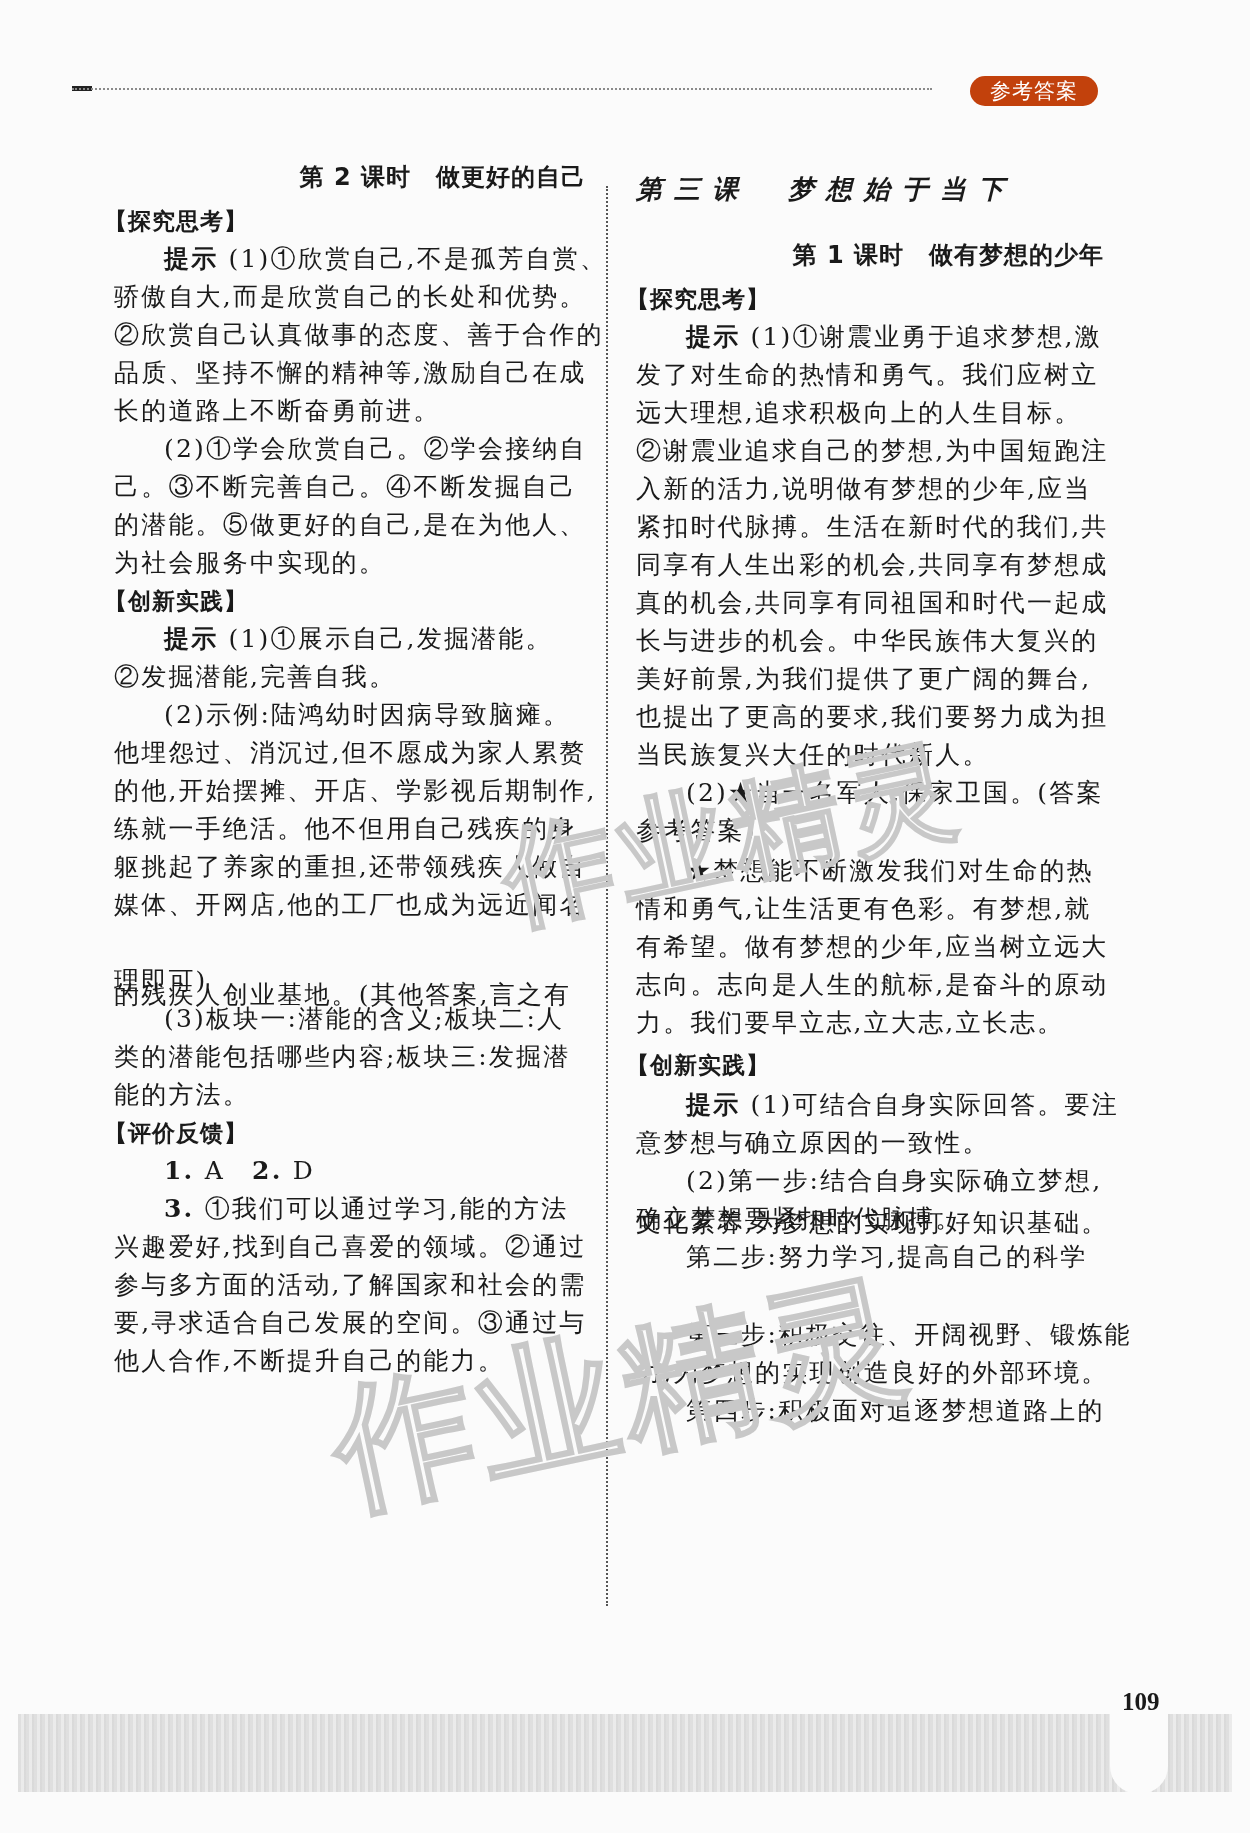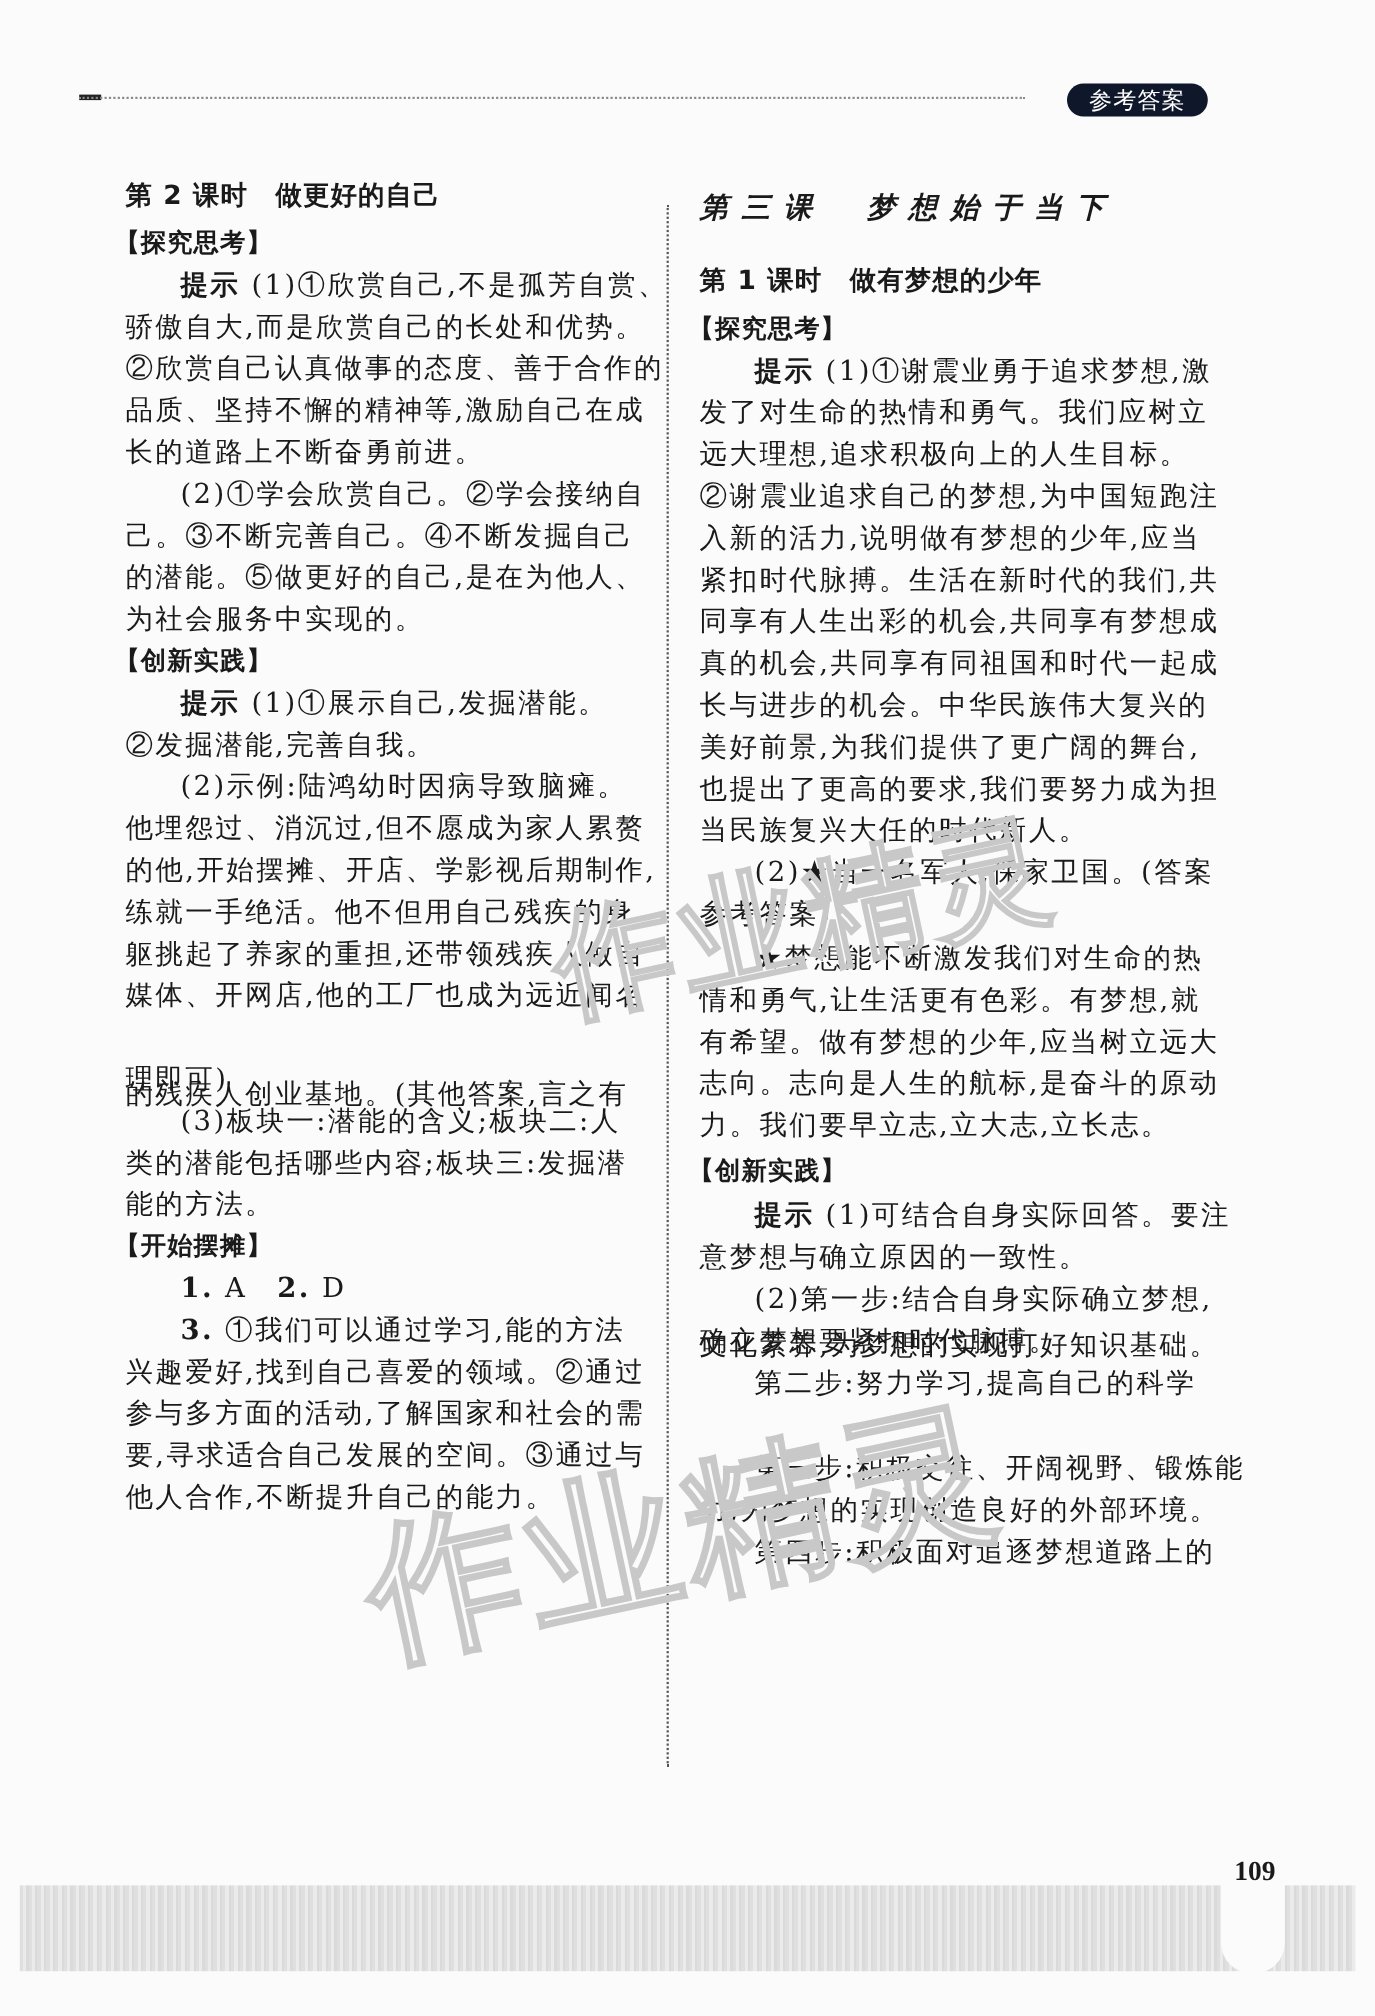--- a/index.html
+++ b/index.html
@@ -15,40 +15,40 @@
   }
   .header-rule {
     position: absolute; left: 72px; top: 88px; width: 860px; height: 0;
     border-top: 2px dotted #8a8a8a;
   }
   .header-mark {
     position: absolute; left: 72px; top: 86px; width: 20px; height: 5px; background: #222;
   }
   .header-badge {
     position: absolute; left: 970px; top: 76px; width: 128px; height: 30px;
-    background: #0f172a; color: #fff; border-radius: 15px;
+    background: #c2410c; color: #fff; border-radius: 15px;
     font-family: "DejaVu Sans", sans-serif; font-size: 21px; line-height: 30px;
     text-align: center; letter-spacing: 1px;
   }
   .col-divider {
     position: absolute; left: 606px; top: 186px; height: 1420px; width: 0;
     border-left: 2px dotted #555;
   }
   .column { position: absolute; top: 0; }
   .col-left { left: 114px; width: 472px; }
   .col-right { left: 636px; width: 468px; }
   .line {
     position: absolute; left: 0; width: 100%;
     font-size: 25px; line-height: 30px; height: 30px;
     white-space: nowrap; letter-spacing: 2.2px;
   }
   .indent { padding-left: 50px; box-sizing: border-box; }
   .lesson-title {
     font-family: "DejaVu Sans", sans-serif; font-weight: bold; font-size: 24px;
-    text-align: left; letter-spacing: 1px;
+    text-align: right; letter-spacing: 1px;
   }
   .unit-title {
     font-family: "DejaVu Serif", serif; font-weight: bold; font-size: 26px;
     letter-spacing: 12px; font-style: italic;
   }
   .section-head {
     font-family: "DejaVu Sans", sans-serif; font-weight: bold; font-size: 23px;
     letter-spacing: 1px; margin-left: -10px;
   }
   .tip { font-family: "DejaVu Sans", sans-serif; font-weight: bold; }
@@ -106,21 +106,21 @@
   <div class="line" style="top:776px">的他,开始摆摊、开店、学影视后期制作,</div>
   <div class="line" style="top:814px">练就一手绝活。他不但用自己残疾的身</div>
   <div class="line" style="top:852px">躯挑起了养家的重担,还带领残疾人做自</div>
   <div class="line" style="top:890px">媒体、开网店,他的工厂也成为远近闻名</div>
   <div class="line" style="top:980px">的残疾人创业基地。(其他答案,言之有</div>
   <div class="line" style="top:966px">理即可)</div>
   <div class="line indent" style="top:1004px">(3)板块一:潜能的含义;板块二:人</div>
   <div class="line" style="top:1042px">类的潜能包括哪些内容;板块三:发掘潜</div>
   <div class="line" style="top:1080px">能的方法。</div>
 
-  <div class="line section-head" style="top:1118px">【开始摆摊】</div>
+  <div class="line section-head" style="top:1118px">【评价反馈】</div>
   <div class="line indent" style="top:1156px"><span class="bold-num">1.</span><span> A　</span><span class="bold-num">2.</span><span> D</span></div>
   <div class="line indent" style="top:1194px"><span class="bold-num">3.</span><span> ①我们可以通过学习,能的方法</span></div>
   <div class="line" style="top:1232px">兴趣爱好,找到自己喜爱的领域。②通过</div>
   <div class="line" style="top:1270px">参与多方面的活动,了解国家和社会的需</div>
   <div class="line" style="top:1308px">要,寻求适合自己发展的空间。③通过与</div>
   <div class="line" style="top:1346px">他人合作,不断提升自己的能力。</div>
 </div>
 
 <div class="column col-right">
   <div class="line unit-title" style="top:174px">第三课　梦想始于当下</div>

